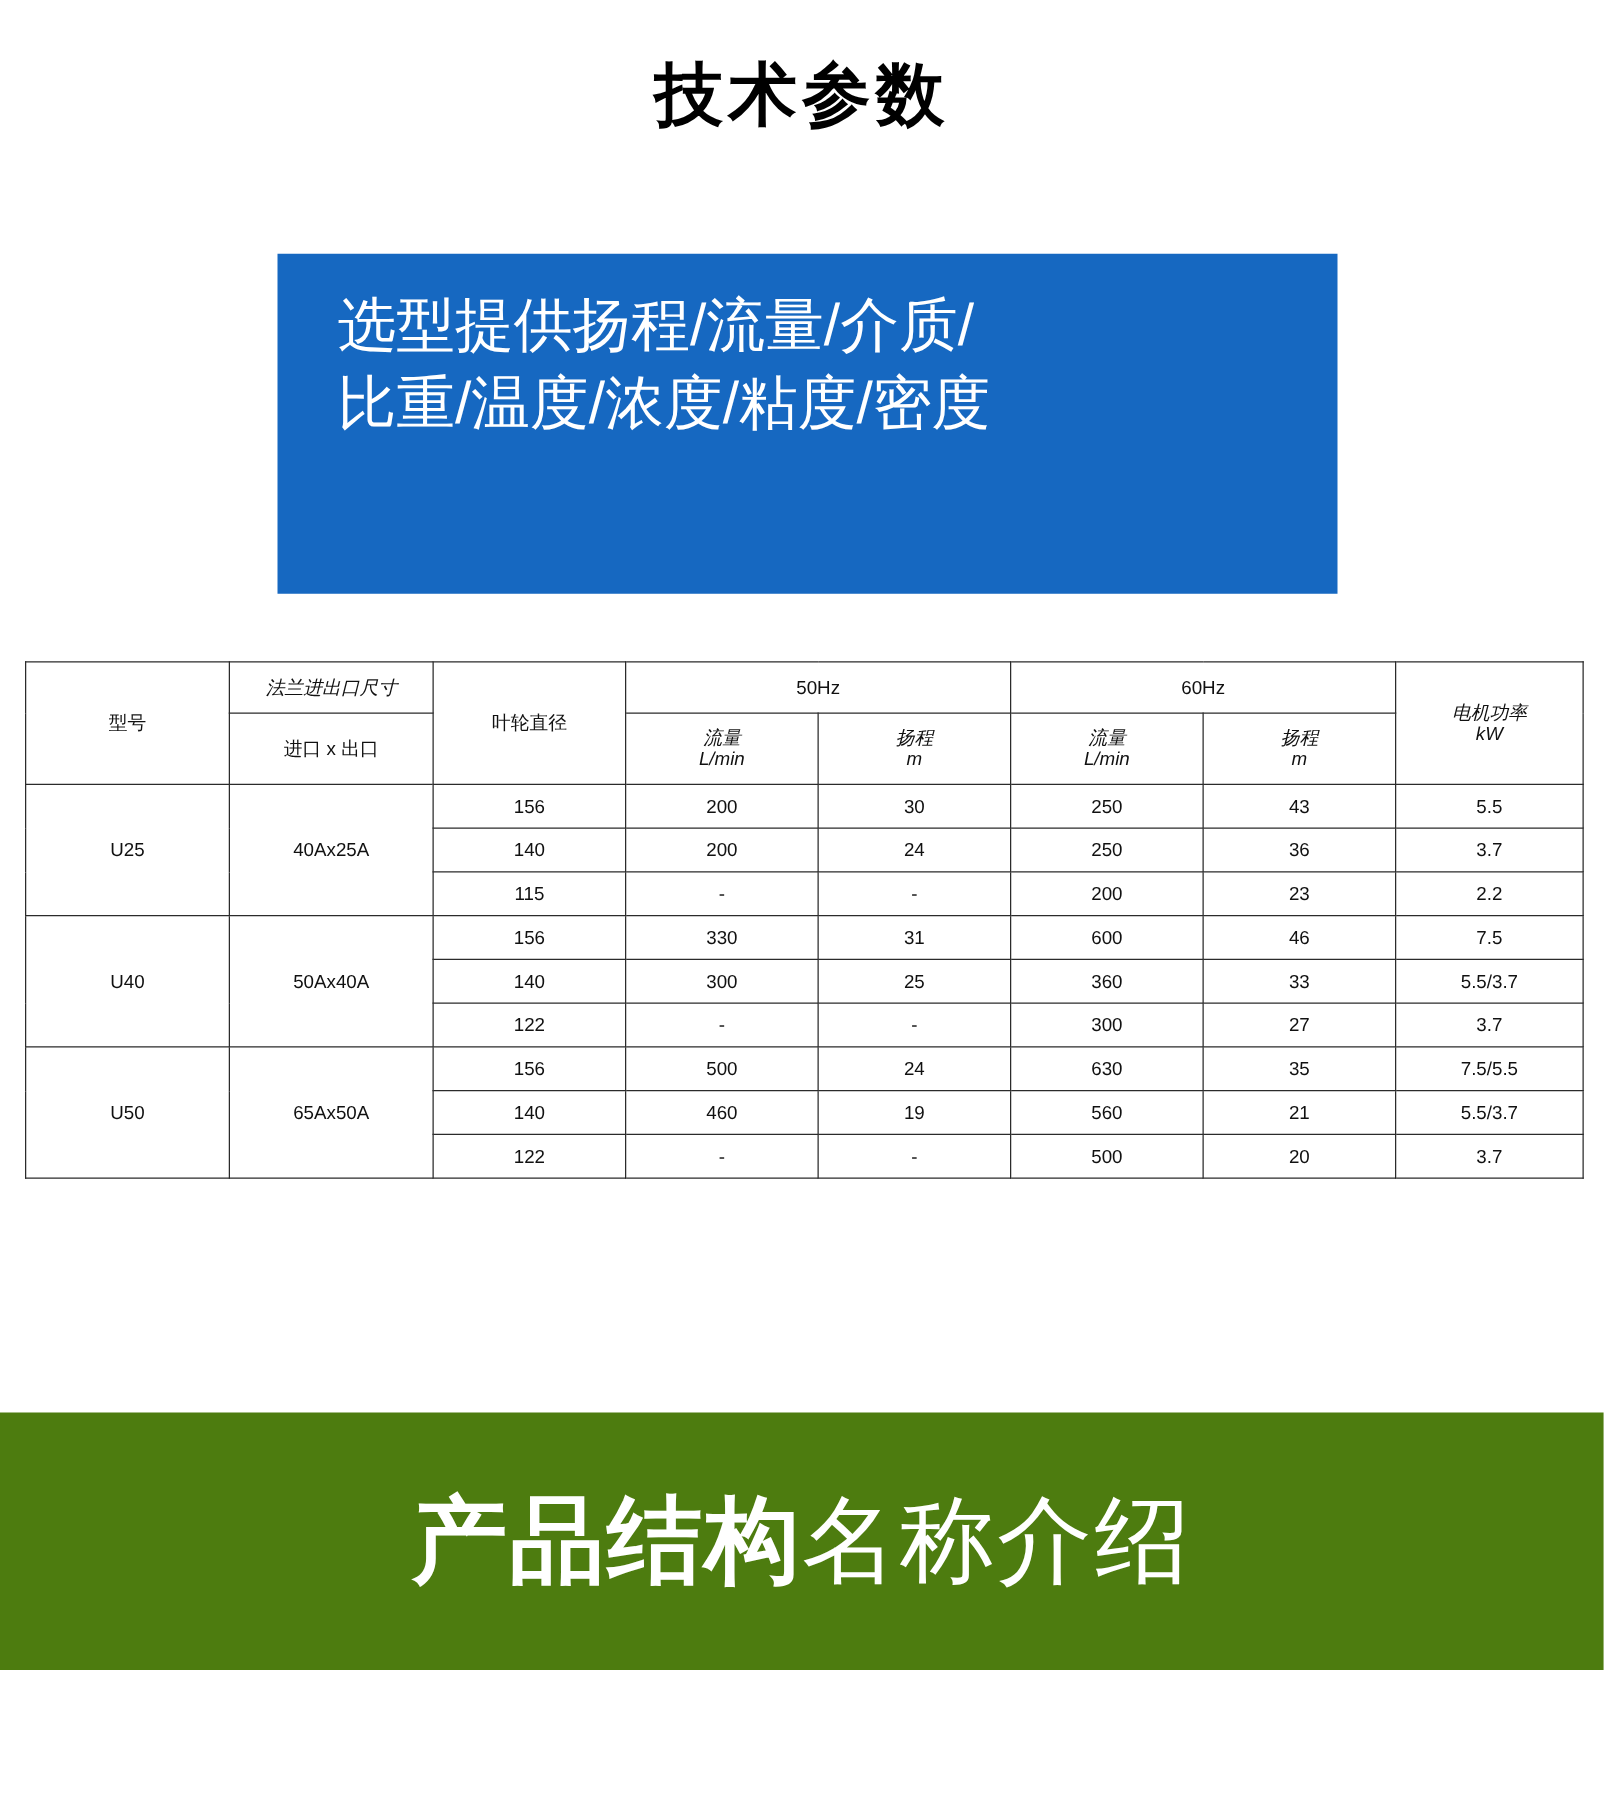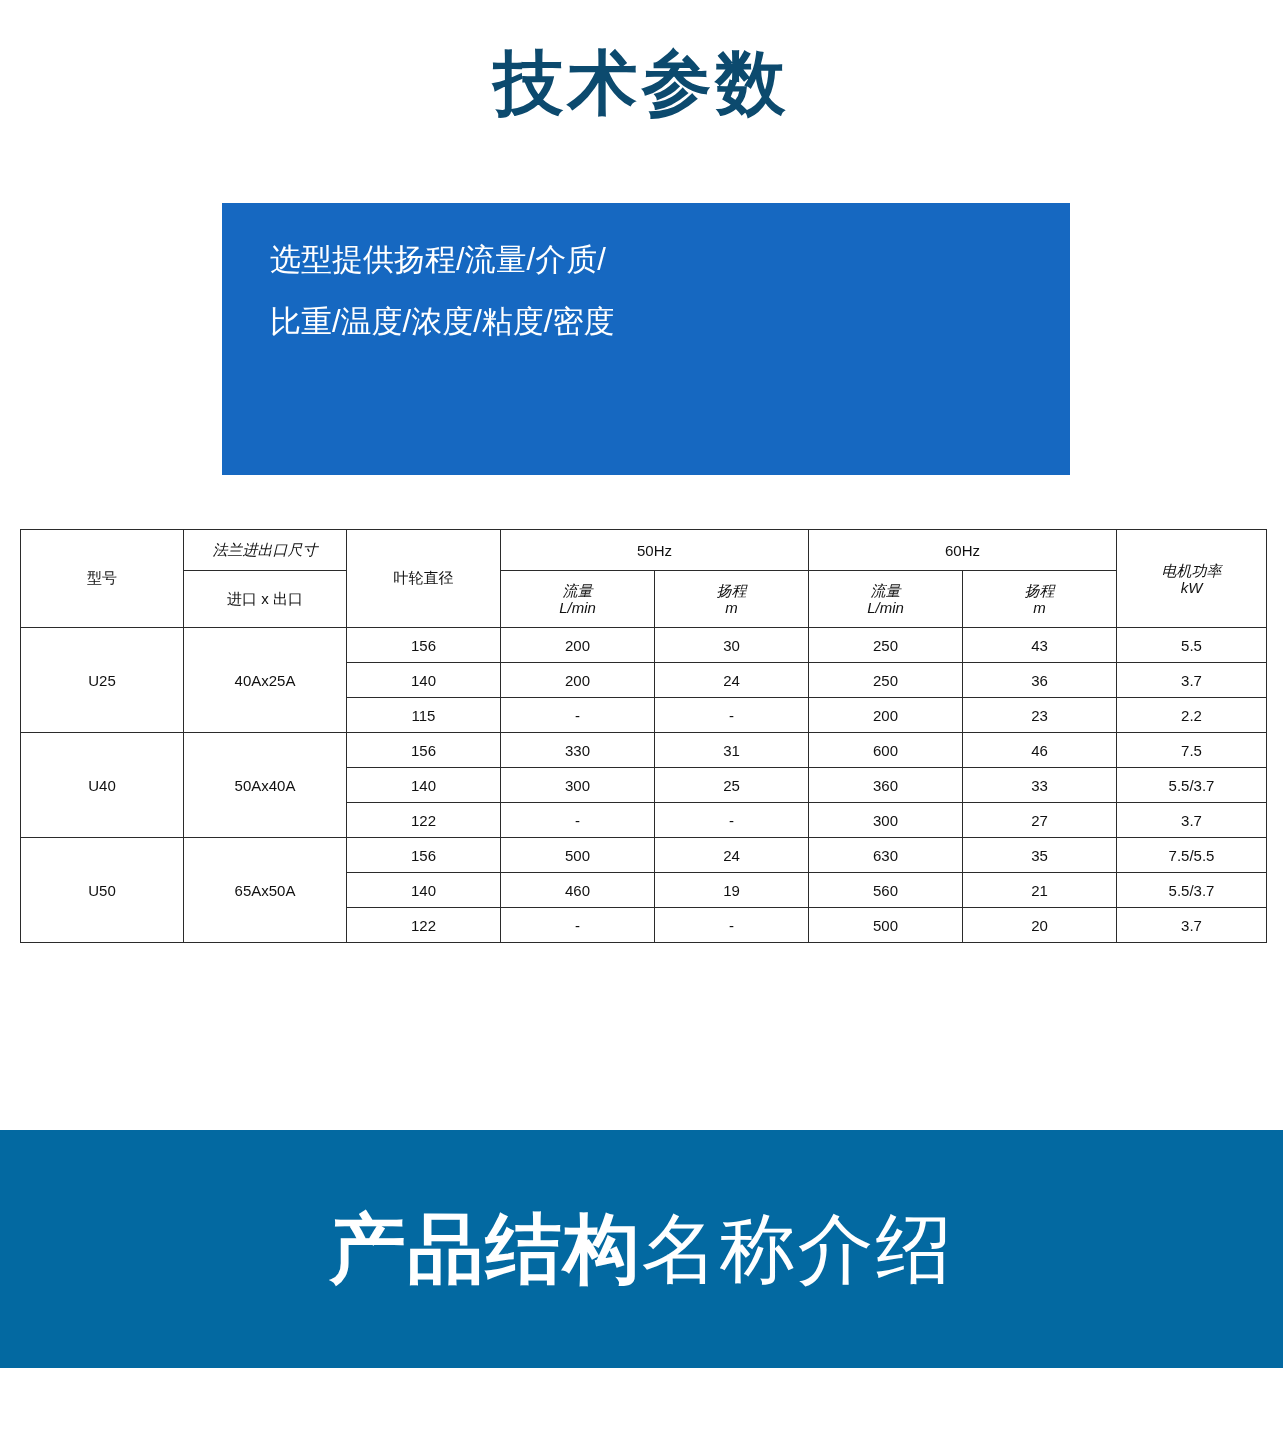--- a/index.html
+++ b/index.html
@@ -12,42 +12,42 @@
     height: 1437px;
     font-family: "Liberation Sans", sans-serif;
     color: #000000;
     position: relative;
     overflow: hidden;
   }
 
   
   .page-title {
     text-align: center;
-    font-size: 70px;
+    font-size: 55px;
     font-weight: bold;
     letter-spacing: 4px;
-    color: #0c4a6e;
+    color: #000000;
     padding-top: 48px;
     line-height: 1;
   }
 
   
   .note-box {
     position: absolute;
     left: 222px;
     top: 203px;
     width: 848px;
     height: 272px;
     background: #1668c1;
     box-sizing: border-box;
     padding: 26px 0 0 48px;
   }
   .note-line {
     color: #ffffff;
-    font-size: 31px;
+    font-size: 47px;
     line-height: 62px;
     font-weight: normal;
     white-space: nowrap;
   }
 
   
   .table-wrap {
     position: absolute;
     left: 20px;
     top: 529px;
@@ -87,22 +87,22 @@
   col.c6 { width: 154px; }
   col.c7 { width: 154px; }
   col.c8 { width: 150px; }
 
   
   .bottom-banner {
     position: absolute;
     left: 0;
     top: 1130px;
     width: 1283px;
-    height: 238px;
-    background: #0369a1;
+    height: 206px;
+    background: #4d7c0f;
     display: flex;
     align-items: center;
     justify-content: center;
   }
   .banner-text {
     color: #ffffff;
     font-size: 76px;
     line-height: 1;
     letter-spacing: 2px;
     white-space: nowrap;

